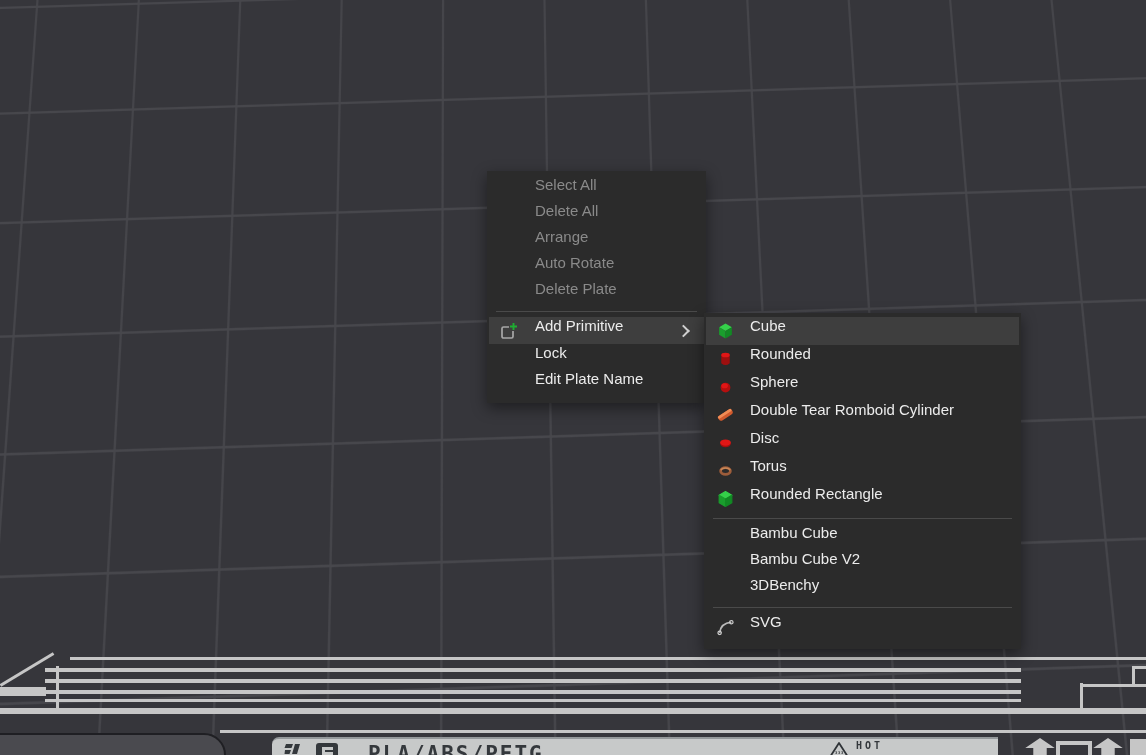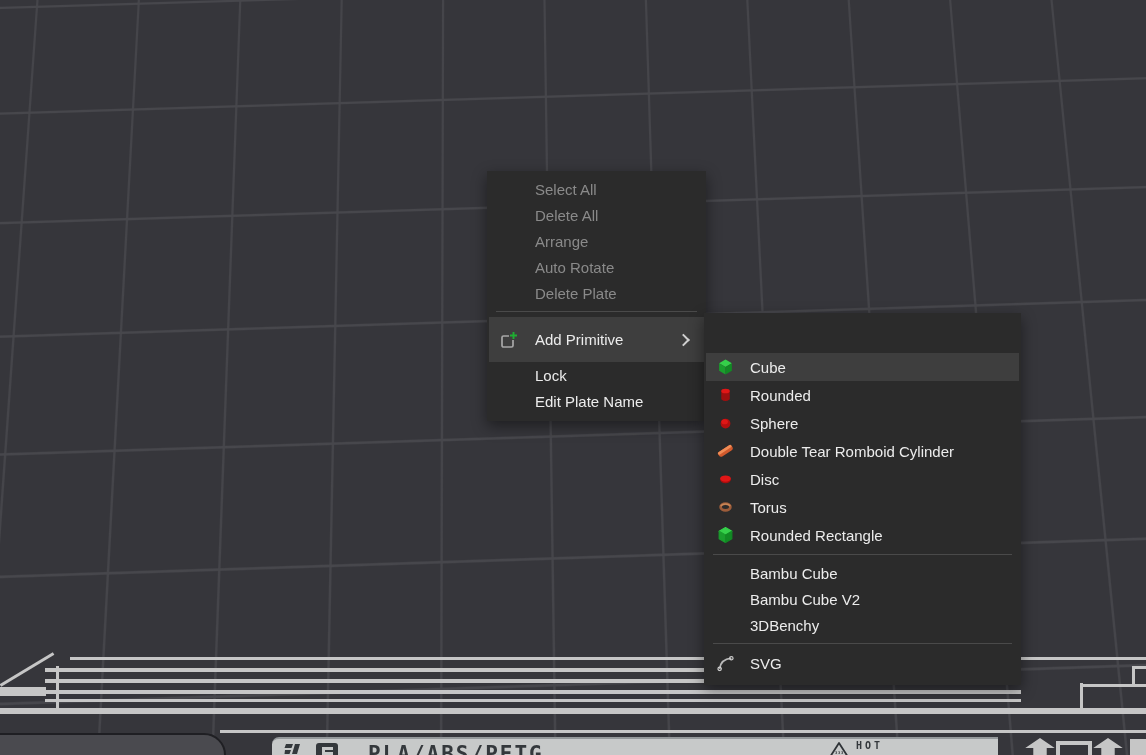--- a/index.html
+++ b/index.html
@@ -66,37 +66,37 @@
   }
   .edge-mark{position:absolute;left:1130px;top:739px;width:16px;height:16px;background:#c6c6c6;}
   
   .menu{
     position:absolute;background:#2b2b2b;padding:5px 0 7px;
     box-shadow:0 5px 14px rgba(0,0,0,.45);z-index:10;
   }
   .main-menu{left:487px;top:171px;width:219px;}
   .submenu{left:704px;top:313px;width:317px;padding:4px 0 8px;}
   .mi{
-    position:relative;display:flex;align-items:center;
+    position:relative;display:flex;align-items:flex-start;
     height:26px;padding:0 12px 0 48px;font-size:15px;color:#ececec;cursor:default;
     white-space:nowrap;
   }
-  .mi.tall{height:45px;}
+  .mi.tall{height:27px;}
   .mi.disabled{color:#8a8a8a;}
   .mi.hl{background:#3e3e3e;margin:0 2px;padding-left:46px;}
   .sep{height:1px;background:#4a4a4a;margin:5px 9px;}
   .gicon{position:absolute;left:11px;top:50%;transform:translateY(-50%);width:18px;height:18px;}
   .chev{
     position:absolute;right:16px;top:50%;width:7px;height:7px;
     border-top:2px solid #d0d0d0;border-right:2px solid #d0d0d0;
     transform:translateY(-50%) rotate(45deg);
   }
   .submenu .mi{height:28px;padding-left:46px;}
   .submenu .mi.named{height:26px;}
-  .submenu .mi.hl{padding-left:44px;margin-top:36px;}
+  .submenu .mi.hl{padding-left:44px;}
   .submenu .gicon{left:13px;width:17px;height:17px;}
   .submenu .mi.hl .gicon{left:11px;}
 </style>
 </head>
 <body>
 
 <div class="viewport">
   <div class="grid"></div>
 
   <div class="pm pm-diag"></div>

